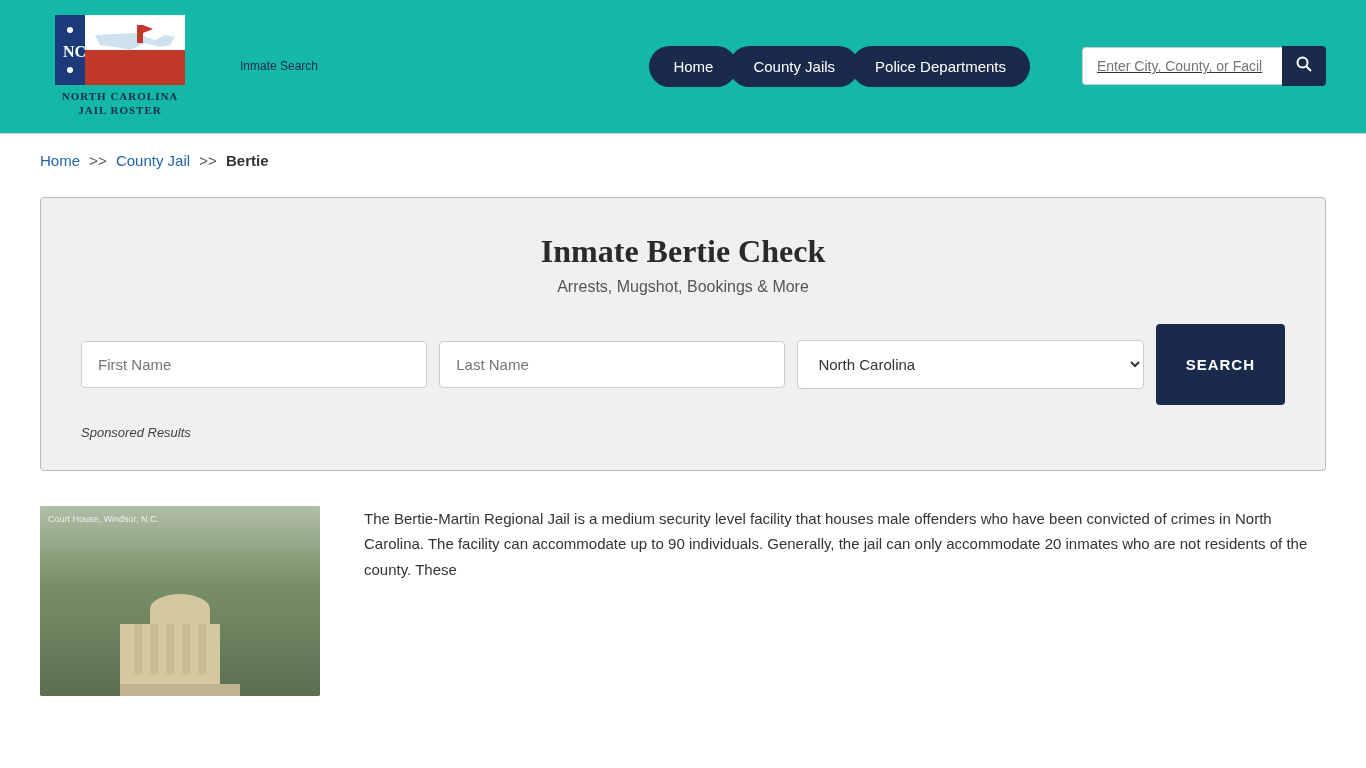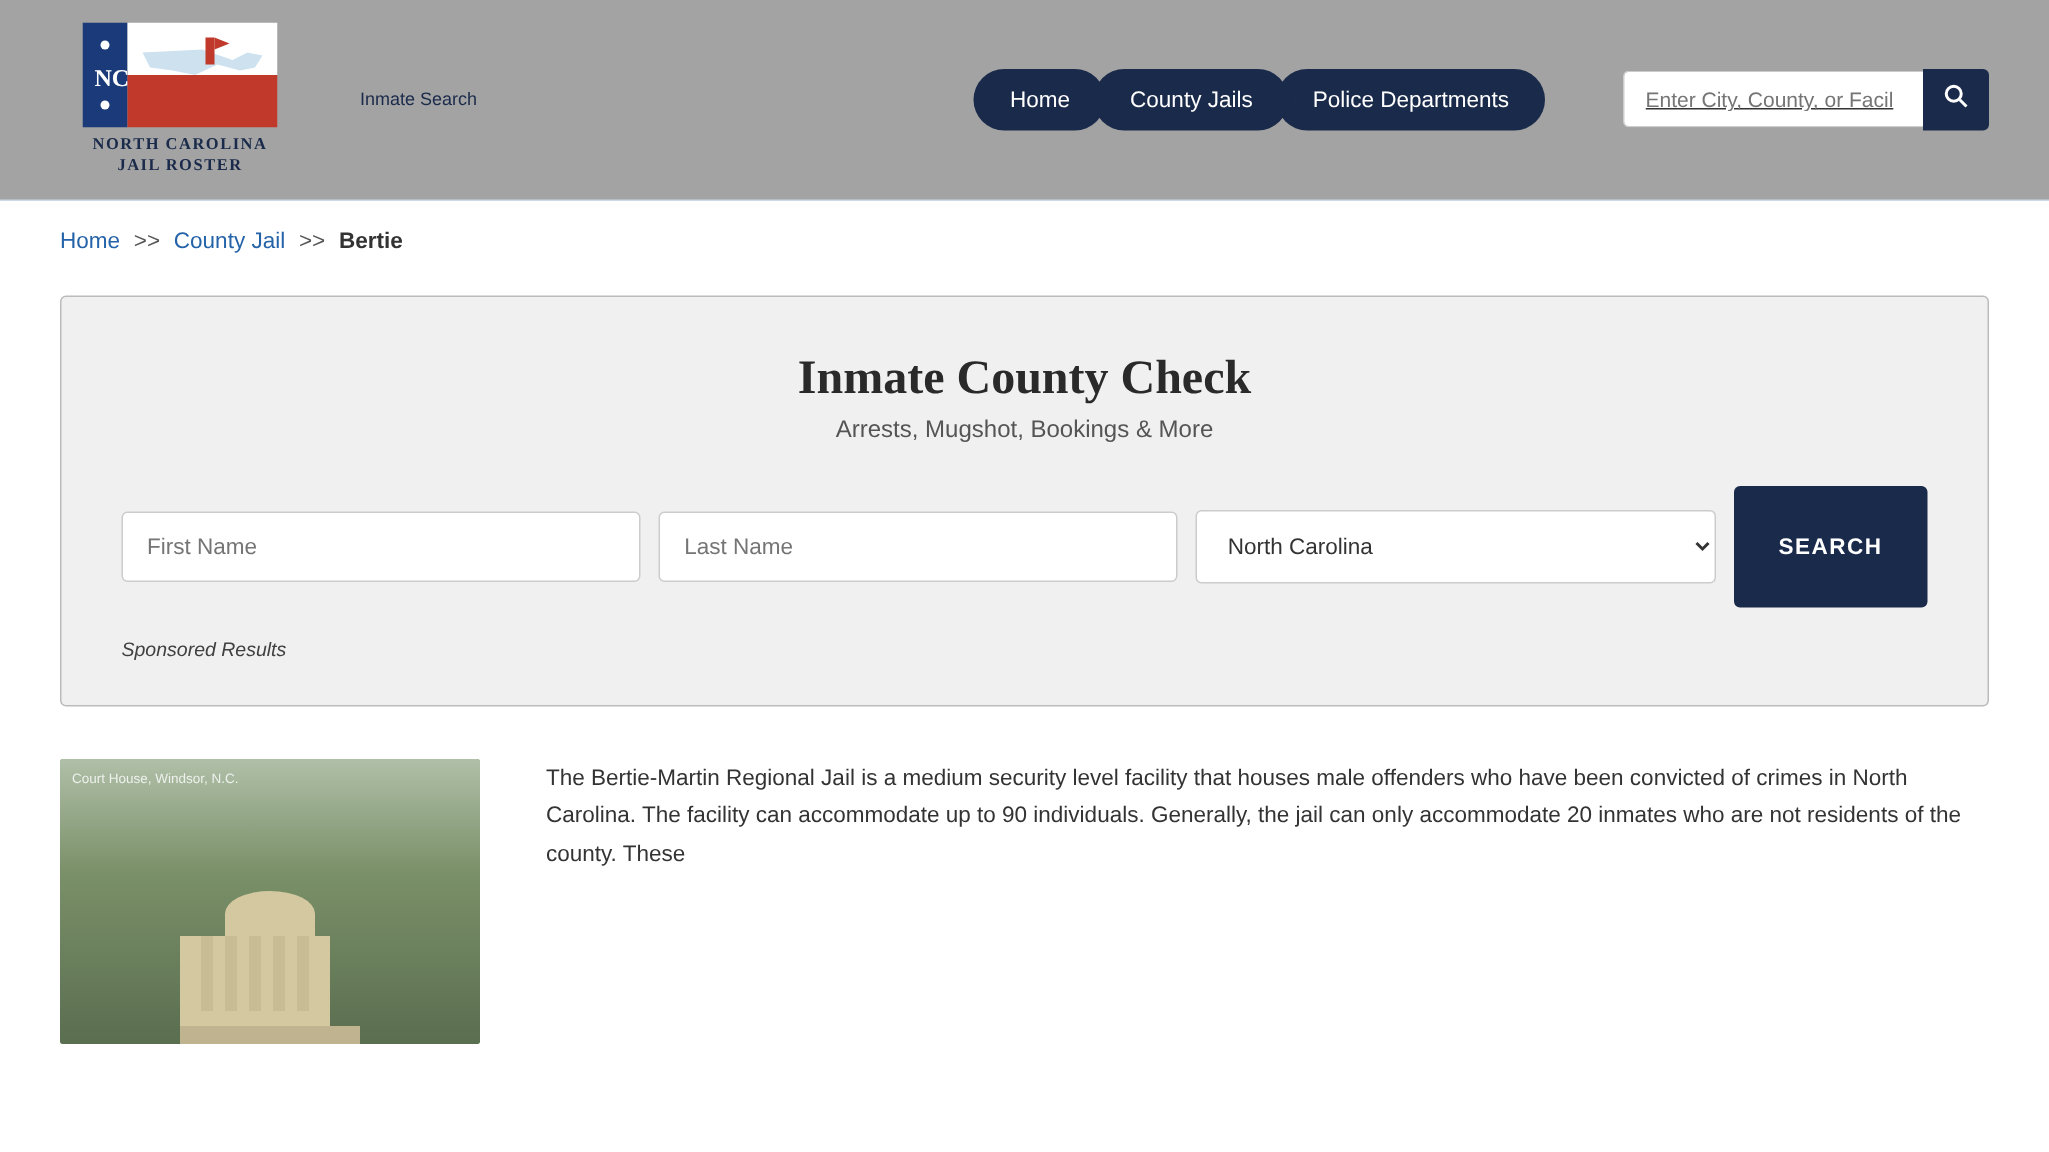--- a/index.html
+++ b/index.html
@@ -1,20 +1,20 @@
 <!DOCTYPE html>
 <html><head>
   <meta charset="utf-8">
   <style>
     * { box-sizing: border-box; margin: 0; padding: 0; }
     body { font-family: Georgia, 'Times New Roman', serif; background: #fff; color: #333; }
 
     
     .header {
-      background: #a3a3a3;
+      background: #14b8a6;
       padding: 15px 40px;
       display: flex;
       align-items: center;
       gap: 30px;
       border-bottom: 1px solid #cdd8e8;
     }
     .logo-area {
       display: flex;
       flex-direction: column;
       align-items: center;
@@ -312,21 +312,21 @@
   <a href="#">Home</a>
   <span class="sep">&gt;&gt;</span>
   <a href="#">County Jail</a>
   <span class="sep">&gt;&gt;</span>
   <span class="current">Bertie</span>
 </div>
 
 <div class="main-content">
 
   <div class="record-check-box">
-    <h2>Inmate County Check</h2>
+    <h2>Inmate Bertie Check</h2>
     <p class="subtitle">Arrests, Mugshot, Bookings &amp; More</p>
 
     <div class="search-form">
       <input type="text" placeholder="First Name" style="">
       <input type="text" placeholder="Last Name" style="">
       <select id="state-select"><option value="Alabama">Alabama</option><option value="Alaska">Alaska</option><option value="Arizona">Arizona</option><option value="Arkansas">Arkansas</option><option value="California">California</option><option value="Colorado">Colorado</option><option value="Connecticut">Connecticut</option><option value="Delaware">Delaware</option><option value="Florida">Florida</option><option value="Georgia">Georgia</option><option value="Hawaii">Hawaii</option><option value="Idaho">Idaho</option><option value="Illinois">Illinois</option><option value="Indiana">Indiana</option><option value="Iowa">Iowa</option><option value="Kansas">Kansas</option><option value="Kentucky">Kentucky</option><option value="Louisiana">Louisiana</option><option value="Maine">Maine</option><option value="Maryland">Maryland</option><option value="Massachusetts">Massachusetts</option><option value="Michigan">Michigan</option><option value="Minnesota">Minnesota</option><option value="Mississippi">Mississippi</option><option value="Missouri">Missouri</option><option value="Montana">Montana</option><option value="Nebraska">Nebraska</option><option value="Nevada">Nevada</option><option value="New Hampshire">New Hampshire</option><option value="New Jersey">New Jersey</option><option value="New Mexico">New Mexico</option><option value="New York">New York</option><option value="North Carolina" selected="">North Carolina</option><option value="North Dakota">North Dakota</option><option value="Ohio">Ohio</option><option value="Oklahoma">Oklahoma</option><option value="Oregon">Oregon</option><option value="Pennsylvania">Pennsylvania</option><option value="Rhode Island">Rhode Island</option><option value="South Carolina">South Carolina</option><option value="South Dakota">South Dakota</option><option value="Tennessee">Tennessee</option><option value="Texas">Texas</option><option value="Utah">Utah</option><option value="Vermont">Vermont</option><option value="Virginia">Virginia</option><option value="Washington">Washington</option><option value="West Virginia">West Virginia</option><option value="Wisconsin">Wisconsin</option><option value="Wyoming">Wyoming</option></select>
       <button class="search-btn">SEARCH</button>
     </div>
 
     <p class="sponsored-text">Sponsored Results</p>

